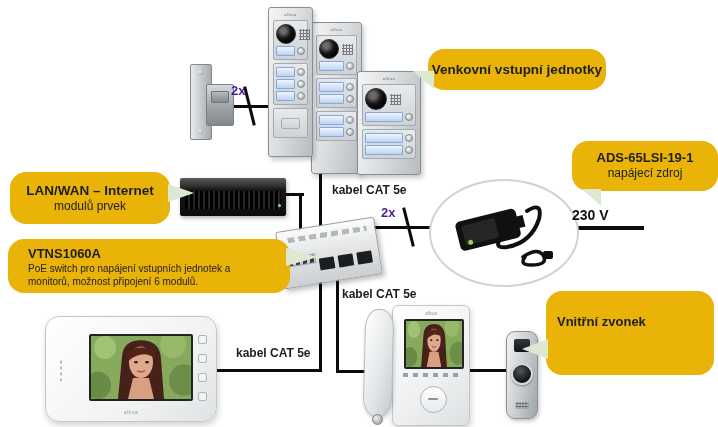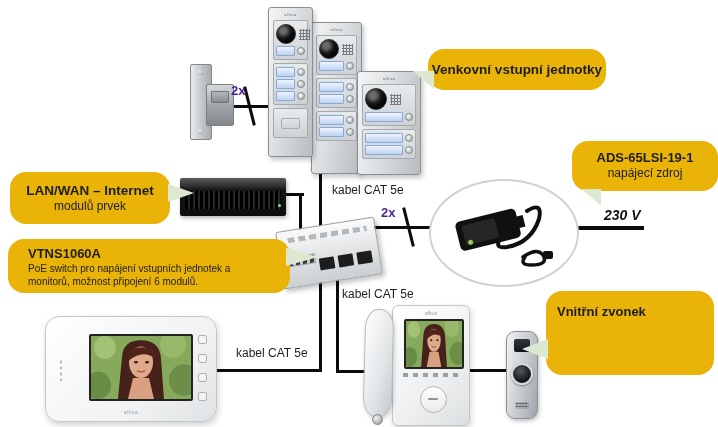--- a/index.html
+++ b/index.html
@@ -13,21 +13,21 @@
   
   .callout{position:absolute;background:#eab308;border-radius:16px;z-index:6;box-sizing:border-box;}
   .callout .title{font-weight:700;font-size:13.5px;line-height:1.15;}
   .callout .subtitle{font-size:12px;line-height:1.2;}
   .callout .desc{font-size:10px;line-height:1.3;}
   .c-center{display:flex;flex-direction:column;align-items:center;justify-content:center;text-align:center;}
   .tail-right{position:absolute;width:0;height:0;border-top:9px solid transparent;border-bottom:9px solid transparent;border-left:26px solid #dde8d1;}
   .tail-left{position:absolute;width:0;height:0;border-top:10px solid transparent;border-bottom:10px solid transparent;border-right:26px solid #dde8d1;}
   .tail-downleft{position:absolute;width:0;height:0;border-top:18px solid #dde8d1;border-left:21px solid transparent;}
   
-  .cable-label{position:absolute;font-size:12px;font-weight:400;color:#1d1d1b;z-index:5;}
+  .cable-label{position:absolute;font-size:12px;font-weight:700;color:#1d1d1b;z-index:5;}
   .mult-label{position:absolute;font-size:13px;font-weight:600;color:#4c1d95;z-index:5;text-align:center;}
   .voltage-label{position:absolute;font-size:14px;font-weight:700;color:#111;z-index:5;}
   
   .station{position:absolute;border:1px solid #8a8f93;border-radius:3px;
     background:linear-gradient(100deg,#f4f5f6 0%,#dcdfe1 45%,#b7bcc0 100%);
     box-shadow:2px 3px 5px rgba(0,0,0,.22);padding:5px 4px 4px;box-sizing:border-box;
     display:flex;flex-direction:column;gap:3px;}
   .st-brand{font-size:4px;color:#63686c;text-align:center;line-height:4px;height:4px;letter-spacing:.5px;}
   .module{background:linear-gradient(#e8eaec,#ced2d5);border:1px solid #a5aaad;border-radius:2px;padding:3px 2px;display:flex;flex-direction:column;gap:2px;}
   .cam-line{display:flex;align-items:center;gap:3px;}
@@ -104,21 +104,21 @@
   <div class="line" style="left:336px;top:260px;width:3px;height:113px;"></div>
   <div class="line" style="left:336px;top:370px;width:36px;height:3px;"></div>
   <div class="line" style="left:462px;top:369px;width:48px;height:3px;"></div>
   <div class="line" style="left:572px;top:226px;width:72px;height:4px;"></div>
 
   <span class="mult-label" style="left:231px;top:83px;">2x</span>
   <span class="mult-label" style="left:381px;top:205px;">2x</span>
   <span class="cable-label" style="left:332px;top:183px;">kabel CAT 5e</span>
   <span class="cable-label" style="left:342px;top:287px;">kabel CAT 5e</span>
   <span class="cable-label" style="left:236px;top:346px;">kabel CAT 5e</span>
-  <span class="voltage-label" style="left:604px;top:207px;font-style:italic;">230 V</span>
+  <span class="voltage-label" style="left:572px;top:207px;">230 V</span>
 
 
   <div class="callout c-center" style="left:428px;top:49px;width:178px;height:41px;">
     <div class="title">Venkovní vstupní jednotky</div>
     <div class="tail-downleft" style="left:-15px;top:22px;"></div>
   </div>
 
   <div class="callout c-center" style="left:10px;top:172px;width:160px;height:52px;">
     <div class="title">LAN/WAN – Internet</div>
     <div class="subtitle">modulů prvek</div>
@@ -130,21 +130,21 @@
     <div class="desc">PoE switch pro napájení vstupních jednotek a monitorů, možnost připojení 6 modulů.</div>
     <div class="tail-right" style="left:278px;top:9px;border-left-width:32px;"></div>
   </div>
 
   <div class="callout c-center" style="left:556px;top:141px;width:146px;height:50px;margin-left:16px;">
     <div class="title" style="font-size:13px;">ADS-65LSI-19-1</div>
     <div class="subtitle">napájecí zdroj</div>
     <div class="tail-downleft" style="left:10px;bottom:-15px;border-top-width:17px;border-left-width:19px;"></div>
   </div>
 
-  <div class="callout" style="left:546px;top:291px;width:168px;height:84px;padding:14px 11px;">
+  <div class="callout" style="left:546px;top:291px;width:168px;height:84px;padding:24px 11px;">
     <div class="title" style="font-size:13px;">Vnitřní zvonek</div>
     <div class="tail-left" style="left:-24px;top:48px;"></div>
   </div>
 
   <div class="lock-plate"></div>
   <div class="lock-body"></div>
 
   <div class="station" style="left:268px;top:7px;width:45px;height:150px;z-index:3;">
     <div class="st-brand">alhua</div>
     <div class="module">

